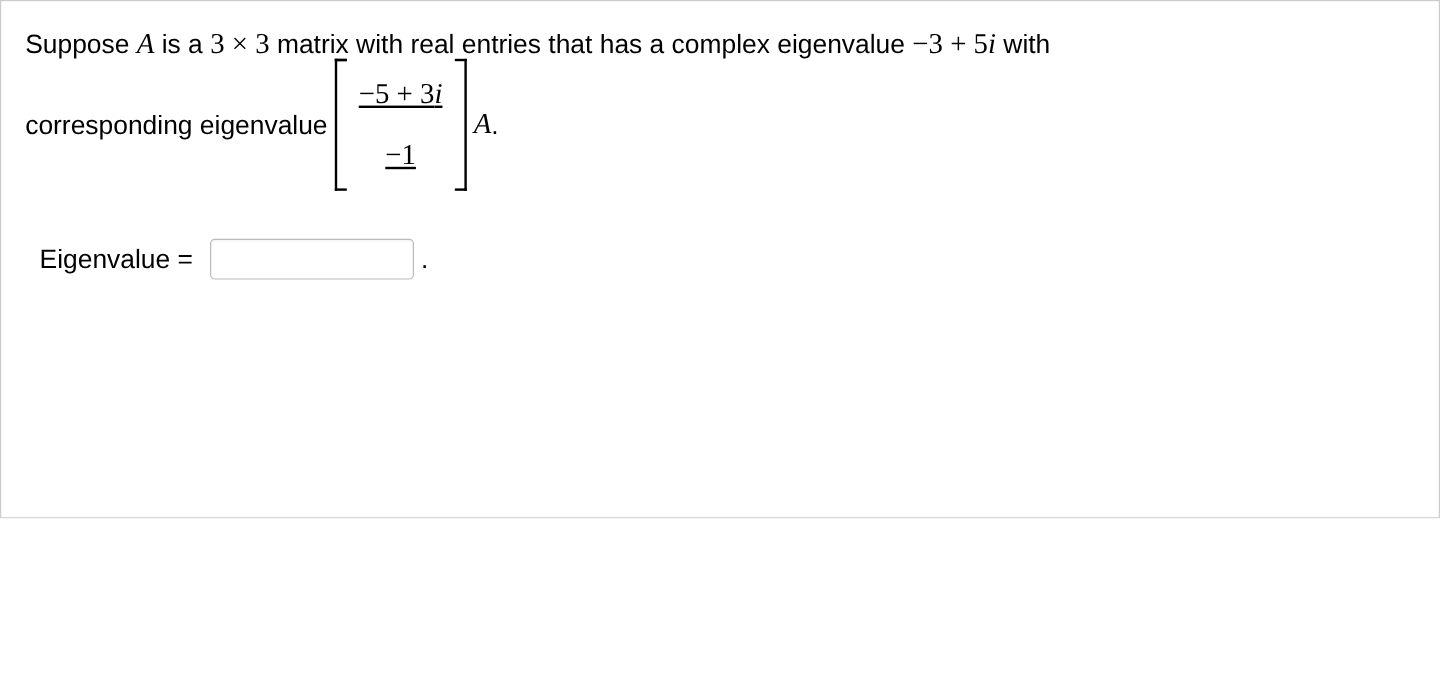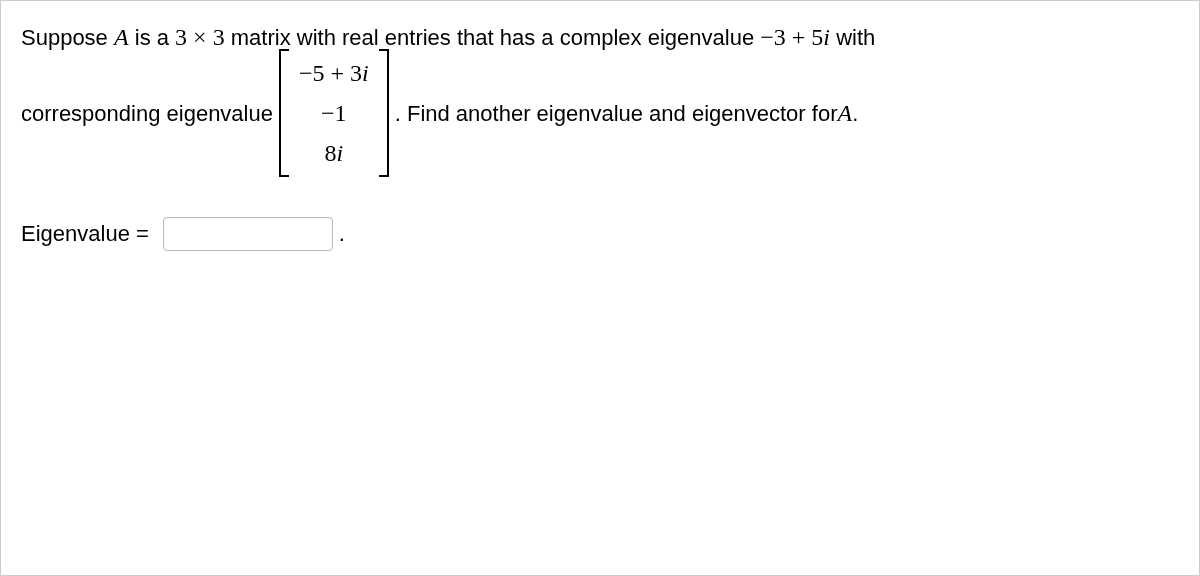--- a/index.html
+++ b/index.html
@@ -11,21 +11,21 @@
       font-family: Arial, Helvetica, sans-serif;
       font-size: 22px;
       color: #000;
       background: #fff;
       padding: 0;
     }
     .container {
       border: 1px solid #ccc;
       padding: 18px 8px 28px 20px;
       width: 1200px;
-      height: 576px;
+      height: 432px;
     }
     .problem-text {
       line-height: 1.5;
     }
     .math-italic {
       font-family: 'Times New Roman', Times, serif;
       font-style: italic;
       font-size: 24px;
     }
     .math-roman {
@@ -89,35 +89,37 @@
     .bracket-right .tick-bottom { right: 0; bottom: 0; }
     .vector-entries {
       display: flex;
       flex-direction: column;
       justify-content: space-around;
       padding: 4px 10px;
       font-family: 'Times New Roman', Times, serif;
       font-size: 24px;
       text-align: center;
       min-height: 110px;
+      text-decoration: underline;
     }
     .vector-entries .entry {
       padding: 2px 0;
       white-space: nowrap;
     }
     .answer-section {
       margin-top: 40px;
     }
     .answer-row {
       display: flex;
       align-items: center;
       margin-bottom: 36px;
     }
     .answer-label {
       margin-right: 14px;
+      margin-left: 12px;
     }
     input[type="text"] {
       width: 170px;
       height: 34px;
       border: 1px solid #bbb;
       border-radius: 4px;
       padding: 4px 8px;
       font-size: 18px;
       box-shadow: inset 0 1px 2px rgba(0,0,0,0.05);
     }
@@ -155,31 +157,27 @@
           <span class="tick-top"></span>
             <span class="tick-bottom"></span>
         </span>
         <span class="vector-entries">
           <span class="entry">
             <span class="math-roman">−5 + 3</span><span class="math-italic">i</span>
           </span>
           <span class="entry">
             <span class="math-roman">−1</span>
           </span>
-          <span class="entry">
-            <span class="math-roman">8</span><span class="math-italic">i</span>
-          </span>
         </span>
         <span class="bracket bracket-right">
           <span class="tick-top"></span>
             <span class="tick-bottom"></span>
         </span>
       </span>
 
-      <span>. Find another eigenvalue and eigenvector for </span>
         <span class="math-italic">A</span>
         <span>.</span>
     </div>
   </div>
 
   <div class="answer-section">
 
     <div class="answer-row">
       <span class="answer-label">Eigenvalue =</span>
       <input type="text" value="" style="">

